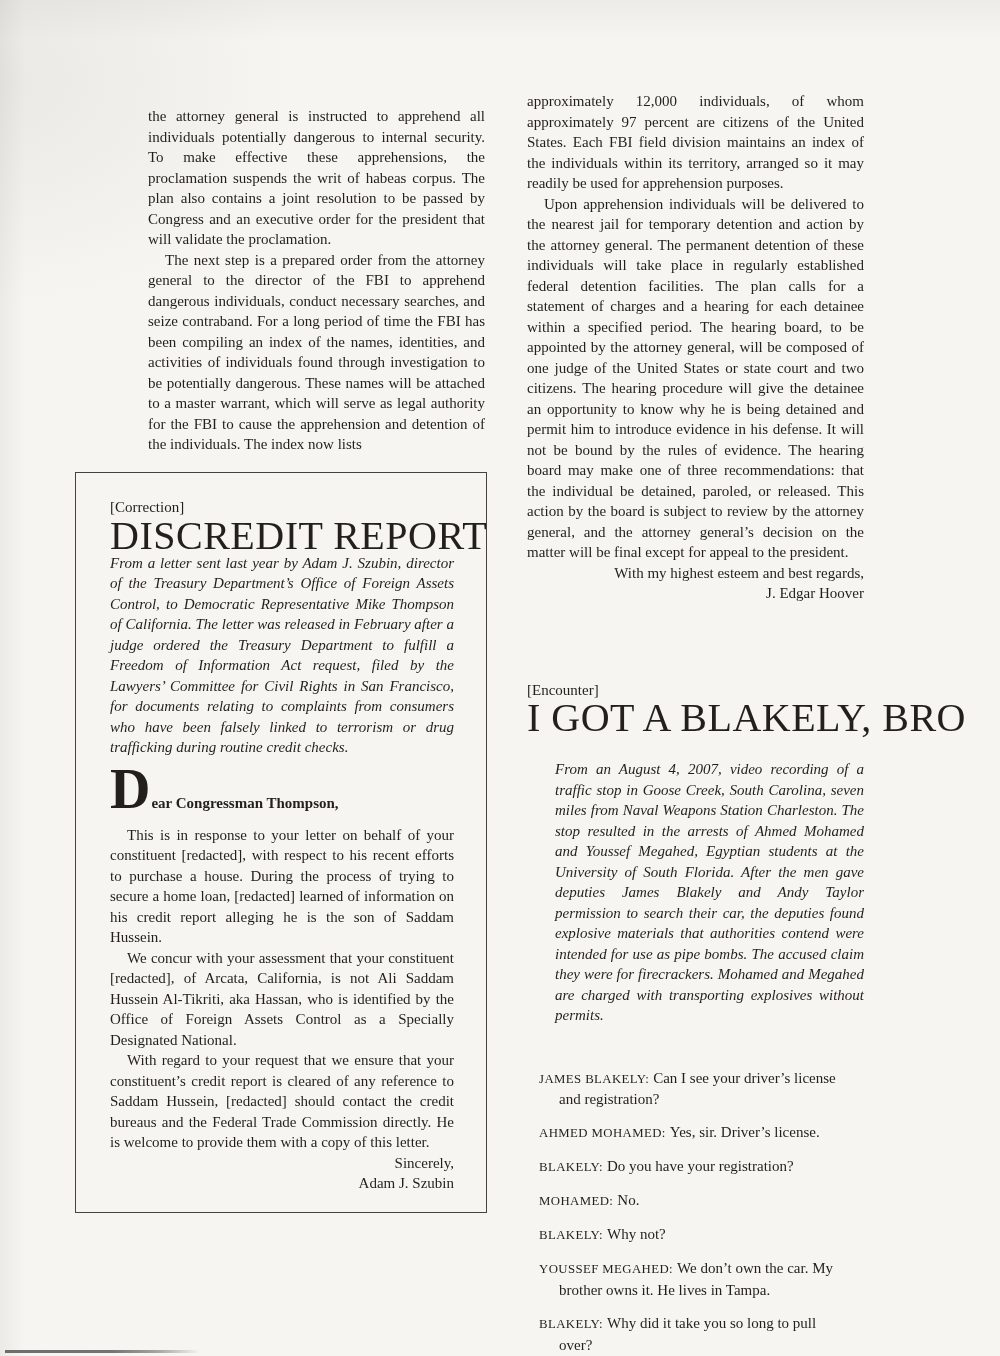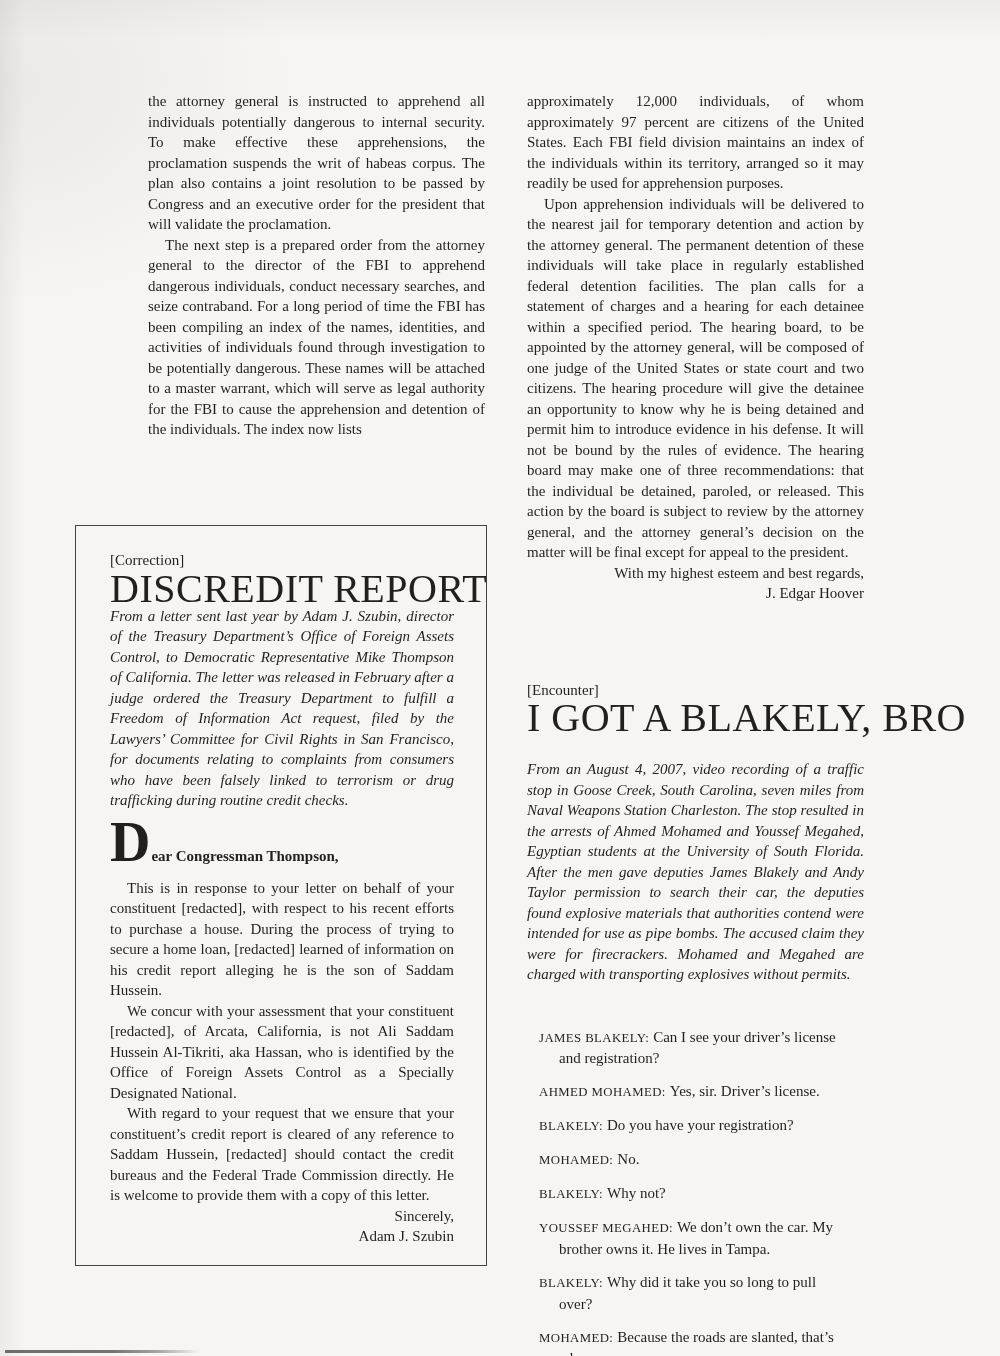--- a/index.html
+++ b/index.html
@@ -18,47 +18,47 @@
       linear-gradient(180deg, rgba(60,60,58,0.05), rgba(0,0,0,0) 3%);
   }
 
   .body-text p{
     margin:0; font-size:15px; line-height:20.5px; text-align:justify;
     hyphens:auto; -webkit-hyphens:auto;
   }
   .body-text p.indent{ text-indent:17px; }
   .signoff{ text-align:right !important; text-indent:0 !important; }
 
-  .col-left-top{ position:absolute; left:148px; top:91px; width:337px; }
+  .col-left-top{ position:absolute; left:148px; top:106px; width:337px; }
   .col-right   { position:absolute; left:527px; top:91px; width:337px; }
 
   
   .correction-box{
-    position:absolute; left:75px; top:525px; width:412px; min-height:737px;
+    position:absolute; left:75px; top:472px; width:412px; min-height:737px;
     box-sizing:border-box; border:1px solid #46433f;
     padding:24px 32px 18px 34px; background:transparent;
   }
   .kicker{ margin:0; font-size:16px; line-height:20px; text-align:left; }
   .article-title{
     margin:1px 0 0 0; font-size:40px; line-height:34px; font-weight:400;
     letter-spacing:0.5px; white-space:nowrap; text-align:left;
   }
   .intro{
     margin:22px 0 0 0; font-style:italic; font-size:15px; line-height:19.2px;
     text-align:justify; hyphens:auto; -webkit-hyphens:auto;
   }
   .letter{ margin-top:9px; }
   .salutation-line{ line-height:44px; white-space:nowrap; text-align:left;font-weight:bold; }
   .dropcap{ font-size:56px; letter-spacing:1px; }
   .salutation-rest{ font-size:15px; }
   .letter-signoff{ margin-top:3px; }
 
   
   .encounter{ margin-top:76px; }
-  .encounter .intro{ margin-top:24px; }
+  .encounter .intro{ margin-top:24px;margin-left:28px; }
   .dialogue{ margin-top:42px; }
   .dialogue p{
     margin:12px; font-size:15px; line-height:20.9px; text-align:left;
     padding-left:20px; text-indent:-20px;
   }
   .speaker{ font-size:12.8px; letter-spacing:0.4px; margin-right:4px; }
 
   .page-footer{
     position:absolute; left:75px; top:1358px; font-size:14px;
     letter-spacing:0.3px; white-space:nowrap;

